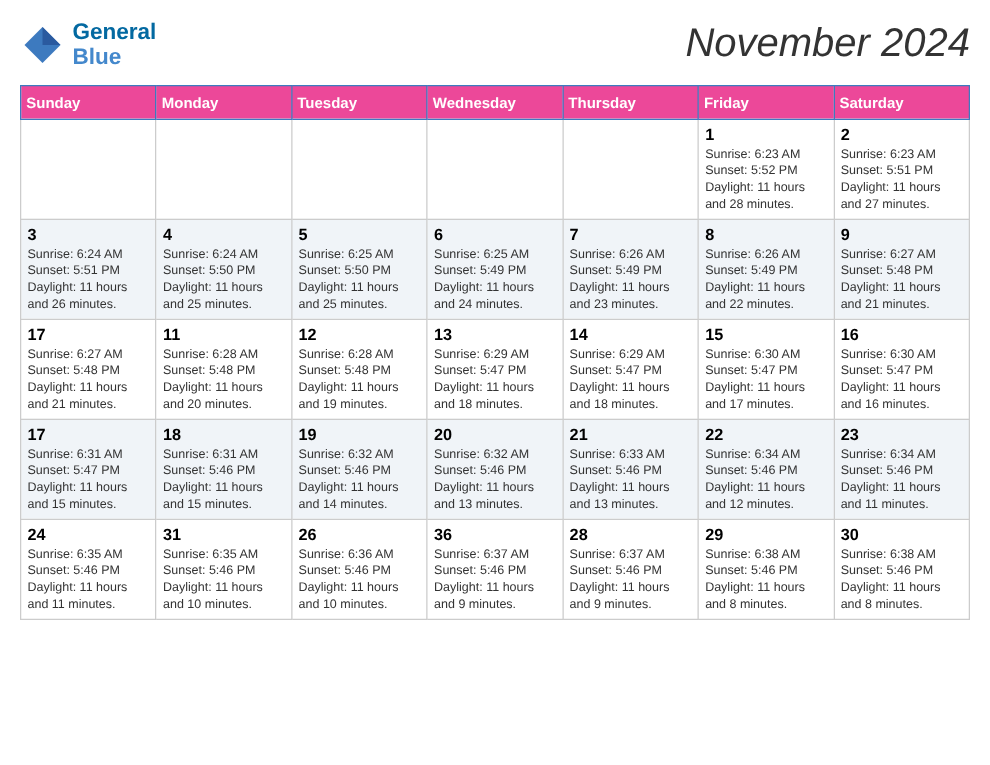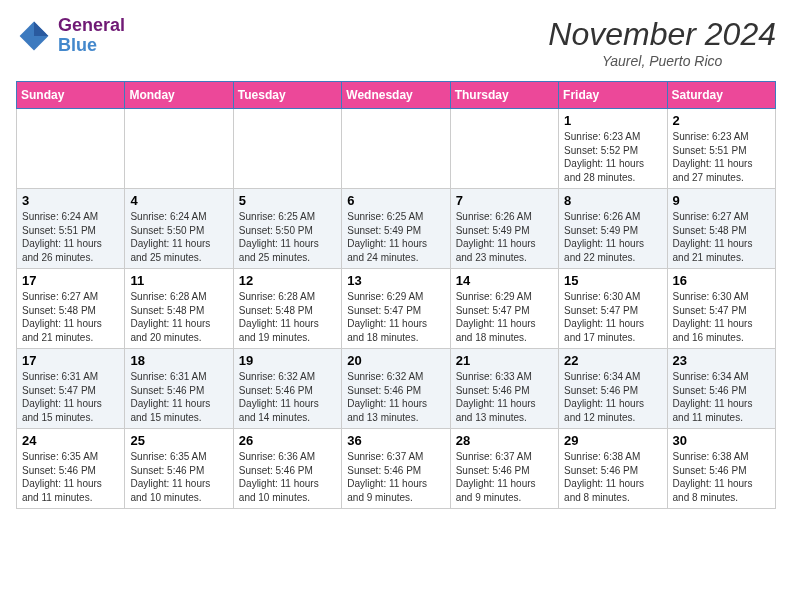--- a/index.html
+++ b/index.html
@@ -19,21 +19,21 @@
     .logo {
       display: flex;
       align-items: center;
       gap: 6px;
     }
     .logo-text {
       font-size: 18px;
       font-weight: bold;
       line-height: 1.1;
     }
-    .logo-text span.general { color: #701a75; }
+    .logo-text span.general { color: #0369a1; }
     .logo-text span.blue { color: #4488cc; }
     .logo-icon {
       width: 36px;
       height: 36px;
     }
     .title-block {
       text-align: center;
       font-style: italic;
     }
     .month-title {
@@ -94,21 +94,20 @@
       <polygon points="20,4 36,20 20,36 4,20" fill="#3d7abf"></polygon>
       <polygon points="20,4 36,20 20,20" fill="#2a5a9f"></polygon>
     </svg>
     <div class="logo-text">
       <span class="general">General</span><br>
       <span class="blue">Blue</span>
     </div>
   </div>
   <div class="title-block">
     <div class="month-title">November 2024</div>
-    <div class="location">Yaurel, Puerto Rico</div>
   </div>
 </div>
 
 <table>
   <thead>
     <tr id="header-row">
     <th>Sunday</th>
         <th>Monday</th>
         <th>Tuesday</th>
         <th>Wednesday</th>
@@ -222,21 +221,21 @@
           <span class="day-num">23</span>
           <div class="day-info">Sunrise: 6:34 AM<br>Sunset: 5:46 PM<br>Daylight: 11 hours and 11 minutes.</div>
         </td>
       </tr>
       <tr>
         <td>
           <span class="day-num">24</span>
           <div class="day-info">Sunrise: 6:35 AM<br>Sunset: 5:46 PM<br>Daylight: 11 hours and 11 minutes.</div>
         </td>
         <td>
-          <span class="day-num">25</span>
+          <span class="day-num">31</span>
           <div class="day-info">Sunrise: 6:35 AM<br>Sunset: 5:46 PM<br>Daylight: 11 hours and 10 minutes.</div>
         </td>
         <td>
           <span class="day-num">26</span>
           <div class="day-info">Sunrise: 6:36 AM<br>Sunset: 5:46 PM<br>Daylight: 11 hours and 10 minutes.</div>
         </td>
         <td>
           <span class="day-num">36</span>
           <div class="day-info">Sunrise: 6:37 AM<br>Sunset: 5:46 PM<br>Daylight: 11 hours and 9 minutes.</div>
         </td>

